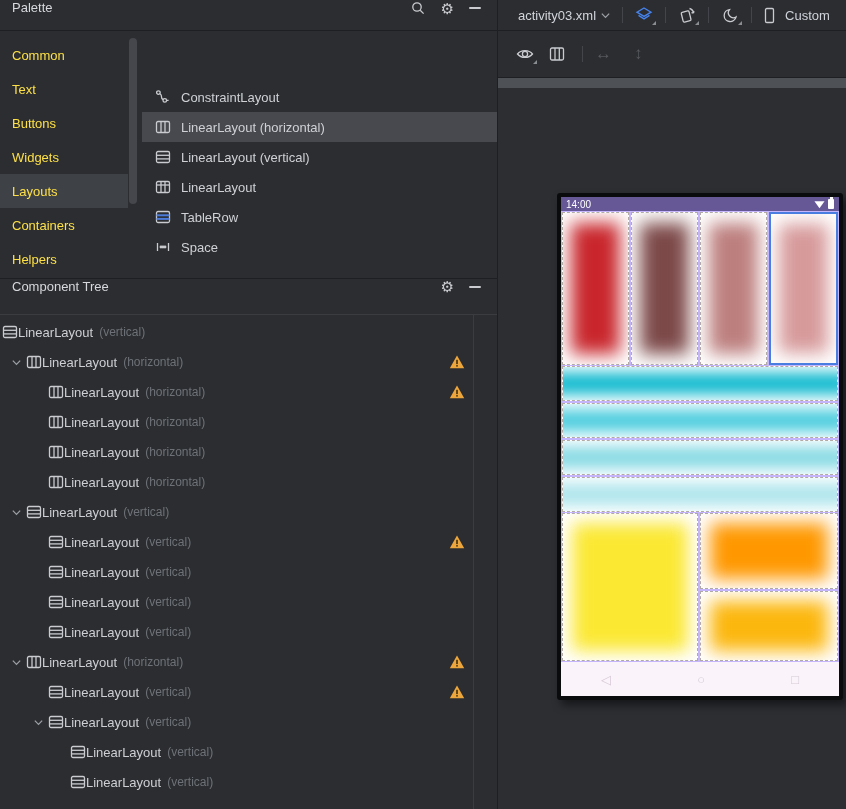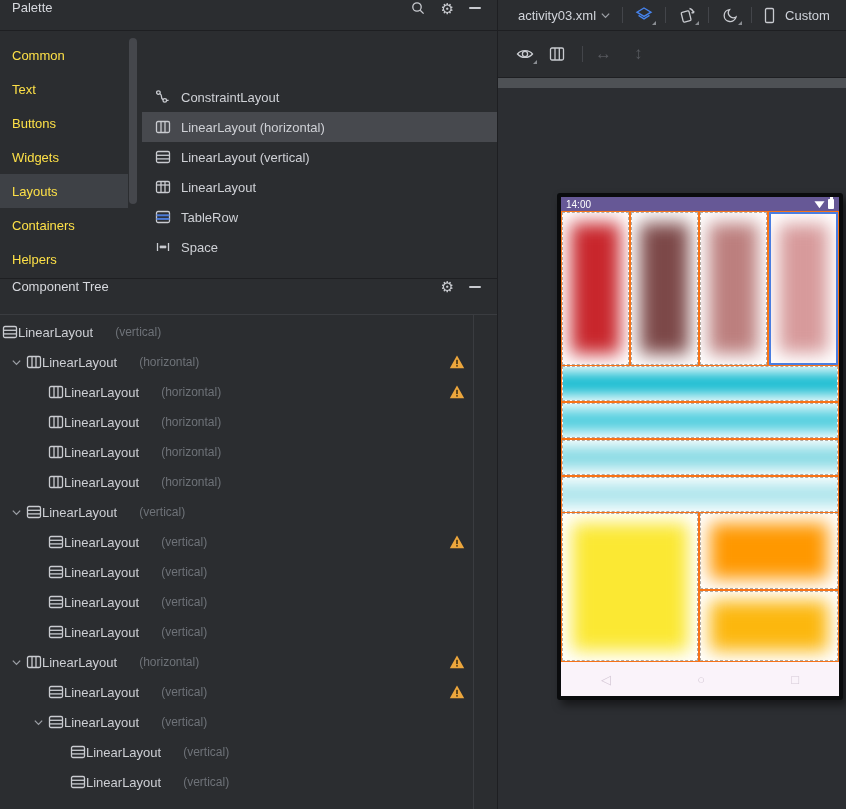--- a/index.html
+++ b/index.html
@@ -27,42 +27,42 @@
   .pitem{height:30px;display:flex;align-items:center;gap:10px;padding-left:13px;color:#CFD1D6;}
   .pitem.selected{background:#47494E;}
   .pitem .icon, .trow .icon{width:16px;height:16px;flex:0 0 auto;}
 
   
   #tree{left:0;top:314px;width:497px;height:495px;border-top:1px solid #3A3C40;padding-top:2px;}
   .trow{height:30px;display:flex;align-items:center;position:relative;}
   .trow .sp{flex:0 0 auto;height:1px;}
   .trow .chev{width:20px;height:16px;display:flex;align-items:center;justify-content:center;flex:0 0 auto;}
   .trow .lbl{color:#CDCFD4;}
-  .trow .ori{margin-left:22px;color:#6E7278;font-size:12px;}
+  .trow .ori{margin-left:6px;color:#6E7278;font-size:12px;}
   .trow .warn{position:absolute;right:32px;top:7px;width:16px;height:16px;}
   #tree-scroll-line{left:473px;top:315px;width:1px;height:494px;background:#3A3C40;}
 
   
   #tb1{left:498px;top:0;width:348px;height:30px;border-bottom:1px solid #1E1F22;
        display:flex;align-items:center;overflow:hidden;white-space:nowrap;}
   #tb1 .tab-label{margin-left:20px;color:#D2D5DB;}
   .tbtn{position:relative;display:flex;align-items:center;justify-content:center;width:26px;height:22px;}
   .corner::after{content:"";position:absolute;right:1px;bottom:1px;width:0;height:0;
        border-left:4px solid transparent;border-bottom:4px solid #8A8D92;}
   .tsep{display:inline-block;width:1px;height:16px;background:#43454A;margin:0 8px;}
   #tb2{left:498px;top:31px;width:348px;height:46px;border-bottom:1px solid #1E1F22;
        display:flex;align-items:center;padding-left:14px;}
   .dim{color:#57595E;font-size:17px;}
   .devlabel{color:#CFD3DA;margin-left:7px;}
 
   
   #canvas{left:498px;top:78px;width:348px;height:731px;background:#2C2E32;overflow:hidden;}
   #device{position:absolute;left:59px;top:115px;width:278px;height:499px;background:#0A0B0D;
           padding:4px;border-radius:3px;box-shadow:4px 5px 9px rgba(0,0,0,0.5);}
-  #phone-screen{width:278px;height:499px;background:#f97316;display:flex;flex-direction:column;}
+  #phone-screen{width:278px;height:499px;background:#c4b5fd;display:flex;flex-direction:column;}
   #statusbar{height:14px;display:flex;align-items:center;padding:0 5px;color:#fff;font-size:10px;}
   #statusbar .right{margin-left:auto;display:flex;align-items:center;gap:3px;}
   .batt{width:6px;height:10px;background:#fff;border-radius:1px;position:relative;}
   .batt::before{content:"";position:absolute;top:-2px;left:1.5px;width:3px;height:2px;background:#fff;}
   .soft{position:relative;overflow:hidden;background:#fff;border:1px dashed #B2ABA5;}
   .soft>i{position:absolute;display:block;}
   #cols{height:153px;display:flex;gap:2px;padding:1px;}
   .pv-col{flex:1;}
   .pv-col>i{left:8px;right:8px;top:10px;bottom:10px;filter:blur(9px);}
   .pv-col.selected{border:2px solid #4A7DE0;}

